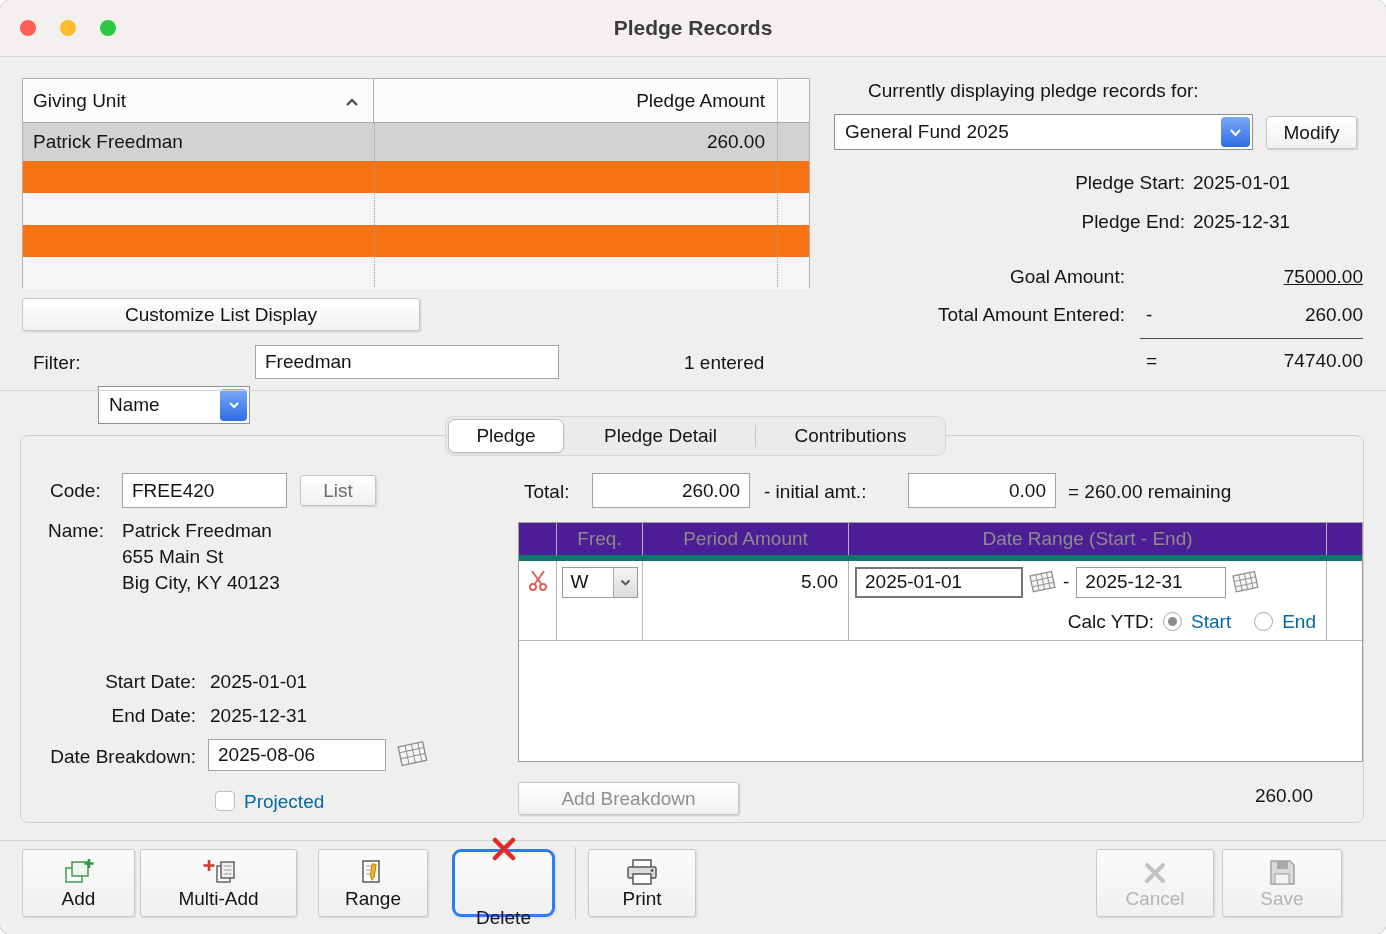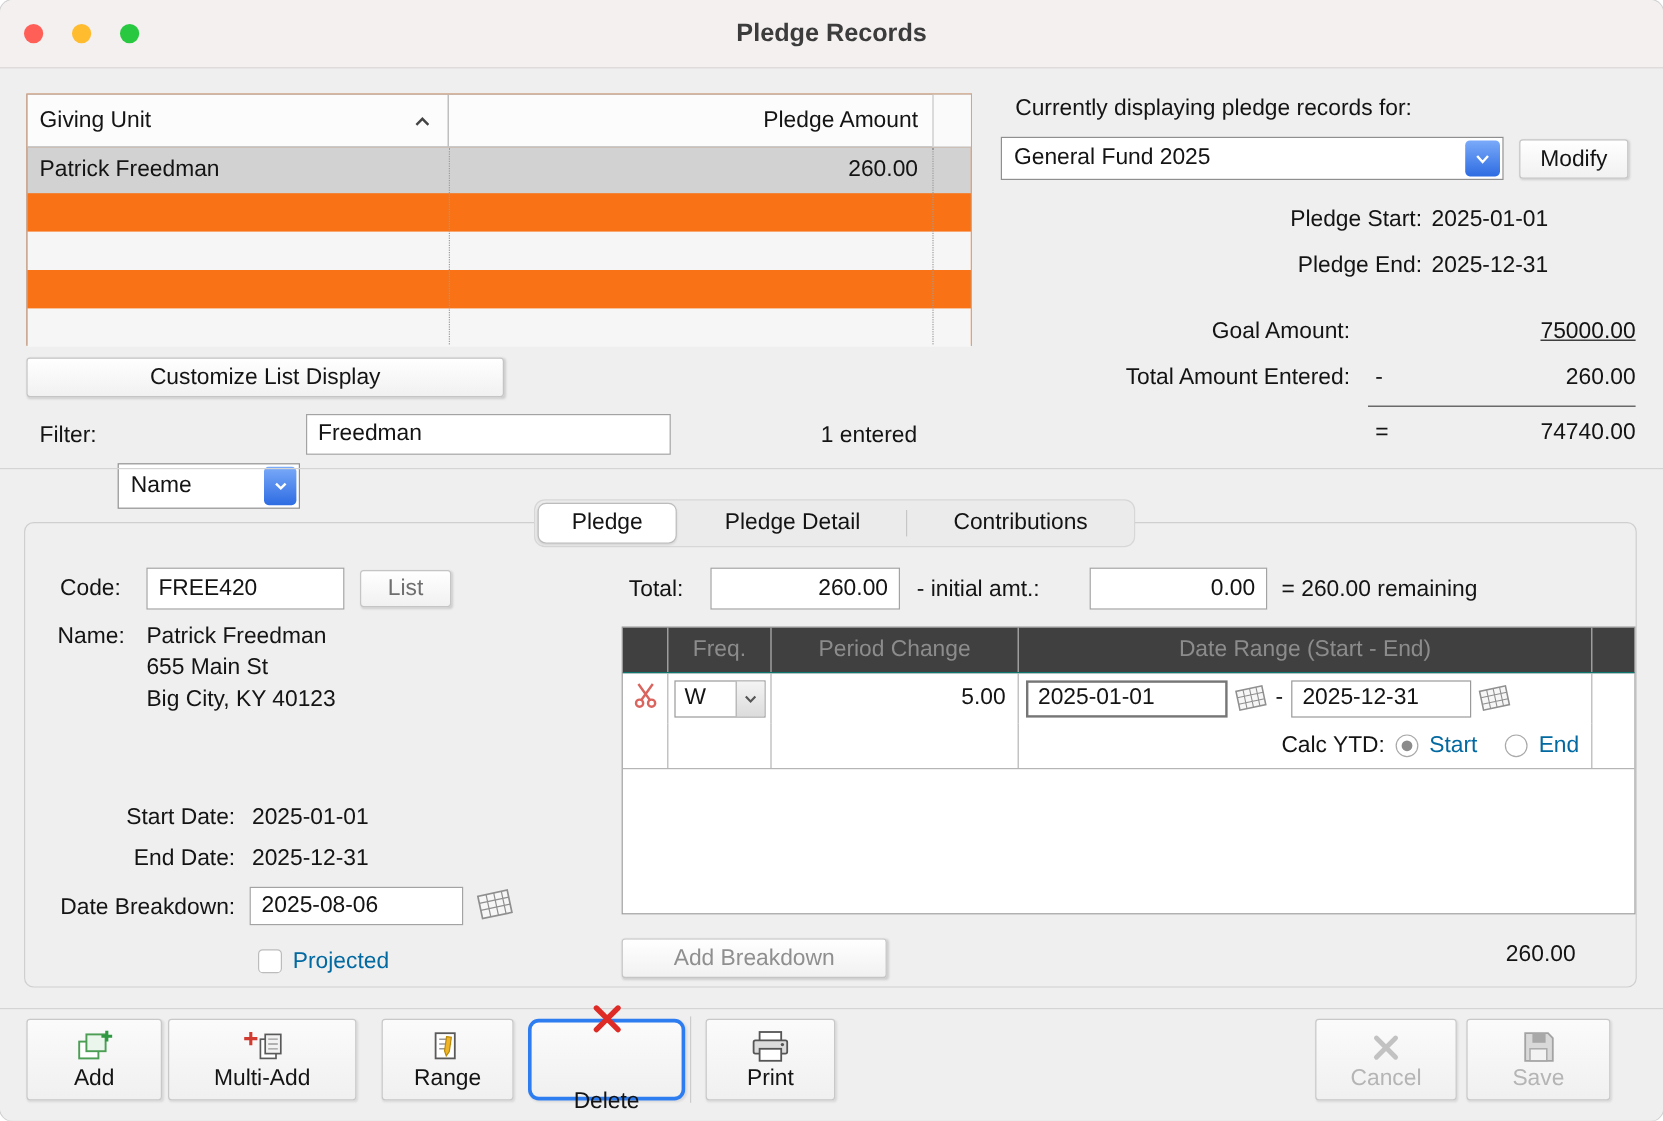--- a/index.html
+++ b/index.html
@@ -47,21 +47,21 @@
     display:flex;align-items:center;justify-content:center;box-shadow:0 1px 2px rgba(0,0,0,.10);}
   .tab{flex:1;display:flex;align-items:center;justify-content:center;}
   .tab-sep{width:1px;background:#c6c6c6;margin:8px 0;}
   .main-panel{position:absolute;left:20px;top:435px;width:1344px;height:388px;border:1px solid #cfcfcf;border-radius:8px;box-sizing:border-box;}
   .check{position:absolute;width:20px;height:20px;background:#fff;border:1.5px solid #bcbcbc;border-radius:4px;box-sizing:border-box;}
   .radio{width:19px;height:19px;border:1.5px solid #a9a9a9;border-radius:50%;background:#fff;
     display:inline-flex;align-items:center;justify-content:center;box-sizing:border-box;}
   .radio .dot{width:9px;height:9px;border-radius:50%;background:#8b8b8b;}
   
   .bd-table{position:absolute;left:518px;top:522px;width:845px;height:240px;background:#fff;border:1.5px solid #9e9e9e;box-sizing:border-box;}
-  .bd-head{display:flex;height:38px;background:#404040;border-bottom:1px solid #0f766e;color:#8c8c8c;box-sizing:border-box;}
+  .bd-head{display:flex;height:38px;background:#4c1d95;border-bottom:6px solid #0f766e;color:#8c8c8c;box-sizing:border-box;}
   .bd-head > div{display:flex;align-items:center;justify-content:center;}
   .bd-row1{display:flex;height:42px;}
   .bd-row2{display:flex;height:38px;border-bottom:1px solid #b5b5b5;box-sizing:border-box;}
   .c0{width:38px;border-right:1px solid #b5b5b5;display:flex;align-items:center;justify-content:center;box-sizing:border-box;}
   .c1{width:86px;border-right:1px solid #b5b5b5;display:flex;align-items:center;justify-content:center;box-sizing:border-box;}
   .c2{width:206px;border-right:1px solid #b5b5b5;display:flex;align-items:center;box-sizing:border-box;}
   .c2.num{justify-content:flex-end;padding-right:10px;}
   .c3{width:478px;border-right:1px solid #b5b5b5;display:flex;align-items:center;box-sizing:border-box;}
   .c3.dates{gap:7px;padding-left:6px;}
   .c3.ytd{justify-content:flex-end;gap:9px;padding-right:10px;}
@@ -132,21 +132,21 @@
       <svg width="12" height="8" viewBox="0 0 12 8">
           <path d="M2 2 L6 6 L10 2" fill="none" stroke="#fff" stroke-width="2"></path>
         </svg>
     </span>
   </div>
   <div class="tinput" style="left:255px;top:345px;width:304px;height:34px;">
     <span>Freedman</span>
   </div>
   <span class="label" style="left:684px;top:352px;">1 entered</span>
 
-  <span class="label" style="left:846px;top:80px;text-align:center;">Currently displaying pledge records for:</span>
+  <span class="label" style="left:868px;top:80px;text-align:center;">Currently displaying pledge records for:</span>
   <div class="popup" style="left:834px;top:114px;width:419px;height:36px;border-width:1.5px;">
     <span class="popup-text">General Fund 2025</span>
     <span class="popup-btn" style="width:29px;">
       <svg width="13" height="9" viewBox="0 0 13 9">
           <path d="M2 2 L6.5 7 L11 2" fill="none" stroke="#fff" stroke-width="2"></path>
         </svg>
     </span>
   </div>
   <div class="btn abs" style="left:1266px;top:116px;width:91px;height:33px;">
     <span>Modify</span>
@@ -221,21 +221,21 @@
   <span class="label" style="left:764px;top:481px;">- initial amt.:</span>
   <div class="tinput num" style="left:908px;top:473px;width:148px;height:35px;">
     <span>0.00</span>
   </div>
   <span class="label" style="left:1068px;top:481px;">= 260.00 remaining</span>
 
   <div class="bd-table">
     <div class="bd-head">
       <div class="c0"></div>
       <div class="c1">Freq.</div>
-      <div class="c2" style="justify-content:center;">Period Change</div>
+      <div class="c2" style="justify-content:center;">Period Amount</div>
       <div class="c3" style="justify-content:center;">Date Range (Start - End)</div>
       <div class="c4"></div>
     </div>
     <div class="bd-row1">
       <div class="c0">
         <span>
           <svg width="20" height="22" viewBox="0 0 20 22">
               <path d="M4 2 L14 16 M16 2 L6 16" stroke="#d9655e" stroke-width="2" fill="none"></path>
               <circle cx="5" cy="18" r="3" fill="none" stroke="#d9655e" stroke-width="2"></circle>
               <circle cx="15" cy="18" r="3" fill="none" stroke="#d9655e" stroke-width="2"></circle>
@@ -323,21 +323,21 @@
     <div class="tb-btn" style="left:318px;width:110px;">
       <span class="tb-icon">
         <svg width="28" height="28" viewBox="0 0 28 28">
             <rect x="4" y="3" width="16" height="21" fill="#ffffff" stroke="#5a5a5a" stroke-width="1.5"></rect>
             <path d="M7 8 h10 M7 12 h10 M7 16 h6" stroke="#9a9a9a" stroke-width="1.2"></path>
             <path d="M12 6 h4 v12 l-2 4 l-2 -4 z" fill="#f0b429" stroke="#b98908" stroke-width="1" transform="rotate(8 14 14)"></path>
           </svg>
       </span>
       <span class="tb-label">Range</span>
     </div>
-    <div class="tb-btn focus" style="left:440px;width:131px;gap:44px;">
+    <div class="tb-btn focus" style="left:452px;width:103px;gap:44px;">
       <span class="tb-icon">
         <svg width="30" height="26" viewBox="0 0 30 26">
             <path d="M6 3 L24 21 M24 3 L6 21" stroke="#df2b26" stroke-width="4.5" stroke-linecap="round"></path>
           </svg>
       </span>
       <span class="tb-label">Delete</span>
     </div>
     <div class="tb-sep"></div>
     <div class="tb-btn" style="left:588px;width:108px;">
       <span class="tb-icon">

